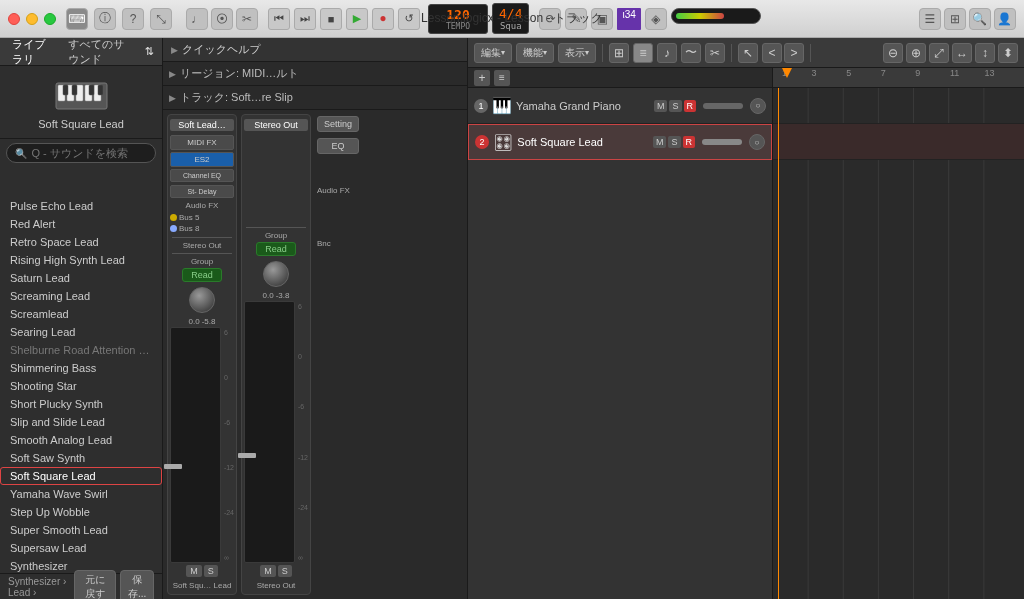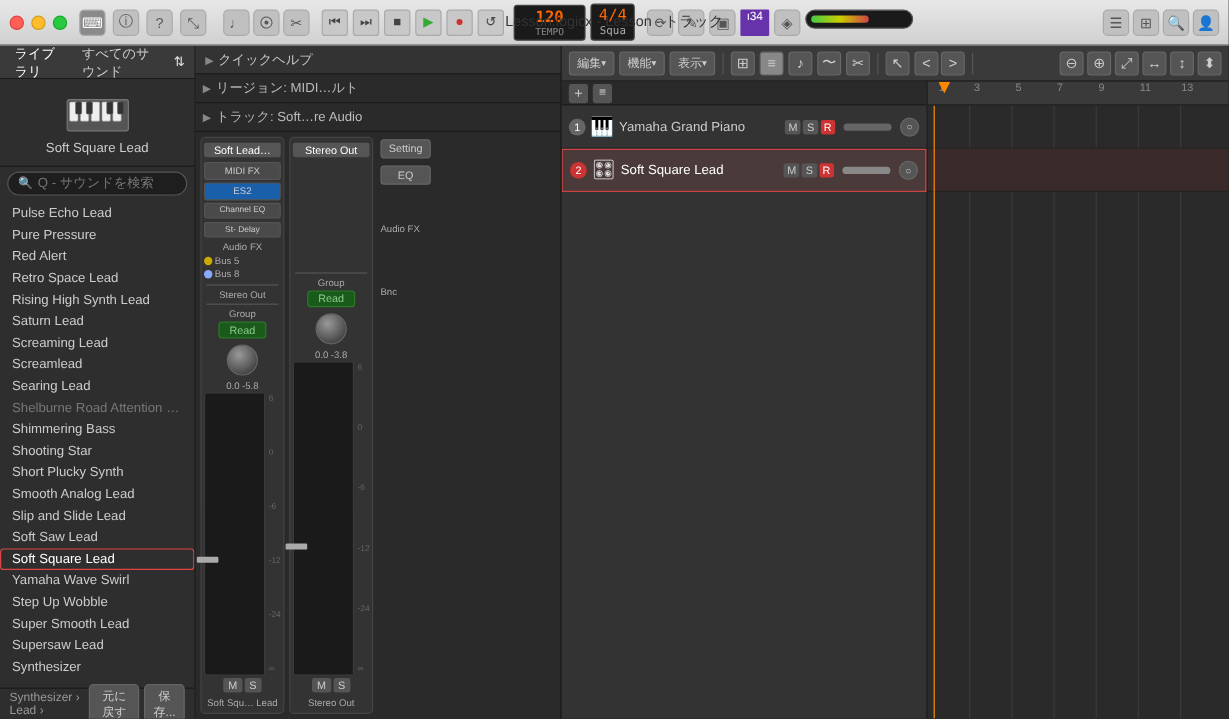--- a/index.html
+++ b/index.html
@@ -201,20 +201,21 @@
       outline: none;
       color: #ccc;
       font-size: 11px;
       width: 100%;
     }
 
     .sound-list {
       flex: 1;
       overflow-y: auto;
       padding: 2px 0;
+      margin-top: 28px;
     }
     .sound-list::-webkit-scrollbar { width: 6px; }
     .sound-list::-webkit-scrollbar-track { background: #2a2a2a; }
     .sound-list::-webkit-scrollbar-thumb { background: #555; border-radius: 3px; }
 
     .sound-item {
       padding: 3px 10px;
       font-size: 11px;
       color: #ccc;
       cursor: pointer;
@@ -741,35 +742,34 @@
       <div class="sound-name">Soft Square Lead</div>
     </div>
 
     <div class="search-box">
       <span style="color:#888;font-size:10px;">🔍</span>
       <input class="search-input" type="text" placeholder="Q - サウンドを検索" style="">
     </div>
 
     <div class="sound-list">
       <div class="sound-item">Pulse Echo Lead</div>
-      <div class="sound-item">Pure Pressure</div>
       <div class="sound-item">Red Alert</div>
       <div class="sound-item">Retro Space Lead</div>
       <div class="sound-item">Rising High Synth Lead</div>
       <div class="sound-item">Saturn Lead</div>
       <div class="sound-item">Screaming Lead</div>
       <div class="sound-item">Screamlead</div>
       <div class="sound-item">Searing Lead</div>
       <div class="sound-item disabled">Shelburne Road Attention Lead </div>
       <div class="sound-item">Shimmering Bass</div>
       <div class="sound-item">Shooting Star</div>
       <div class="sound-item">Short Plucky Synth</div>
+      <div class="sound-item">Slip and Slide Lead</div>
       <div class="sound-item">Smooth Analog Lead</div>
-      <div class="sound-item">Slip and Slide Lead</div>
-      <div class="sound-item">Soft Saw Lead</div>
+      <div class="sound-item">Soft Saw Synth</div>
       <div class="sound-item active">Soft Square Lead</div>
       <div class="sound-item">Yamaha Wave Swirl</div>
       <div class="sound-item">Step Up Wobble</div>
       <div class="sound-item">Super Smooth Lead</div>
       <div class="sound-item">Supersaw Lead</div>
       <div class="sound-item">Synthesizer</div>
     </div>
 
     <div class="sidebar-footer">
       <span class="breadcrumb">Synthesizer › Lead ›</span>
@@ -787,21 +787,21 @@
 
     <div class="inspector-section">
       <div class="inspector-row">
         <span class="triangle-icon">▶</span>
         <span>リージョン: MIDI…ルト</span>
       </div>
     </div>
     <div class="inspector-section">
       <div class="inspector-row">
         <span class="triangle-icon">▶</span>
-        <span>トラック: Soft…re Audio</span>
+        <span>トラック: Soft…re Slip</span>
       </div>
     </div>
 
     <div class="mixer-channel-wrap">
 
       <div class="channel-full">
         <div class="ch-header">Soft Lead…</div>
         <div class="ch-plugin">MIDI FX</div>
         <div class="ch-plugin blue-bg">ES2</div>
         <div style="display:flex;flex-direction:column;gap:1px;width:64px;">

